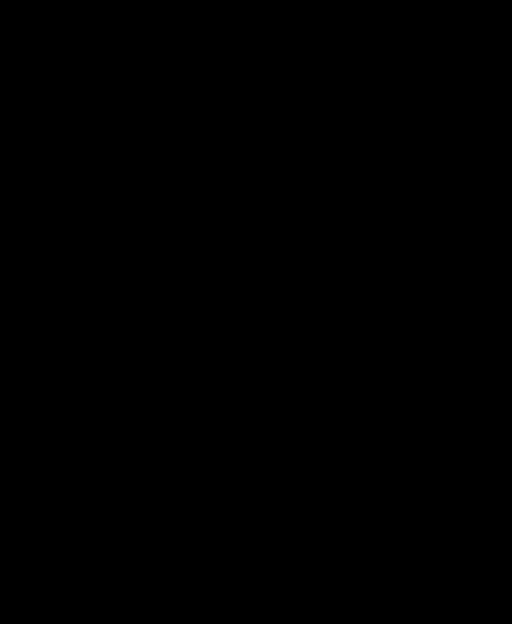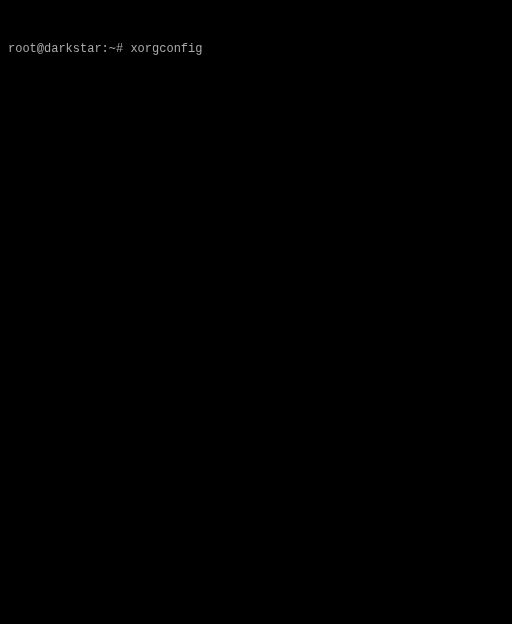--- a/index.html
+++ b/index.html
@@ -24,21 +24,20 @@
       white-space: pre;
     }
     .line {
       display: block;
     }
   </style>
 </head>
 <body>
 
 <div class="terminal">
-  <span class="line">root@darkstar:~# xorgconfig</span>
   <span class="line">&nbsp;</span>
   <span class="line">&nbsp;</span>
   <span class="line">&nbsp;</span>
   <span class="line">&nbsp;</span>
   <span class="line">&nbsp;</span>
   <span class="line">&nbsp;</span>
   <span class="line">&nbsp;</span>
   <span class="line">&nbsp;</span>
   <span class="line">&nbsp;</span>
   <span class="line">&nbsp;</span>

